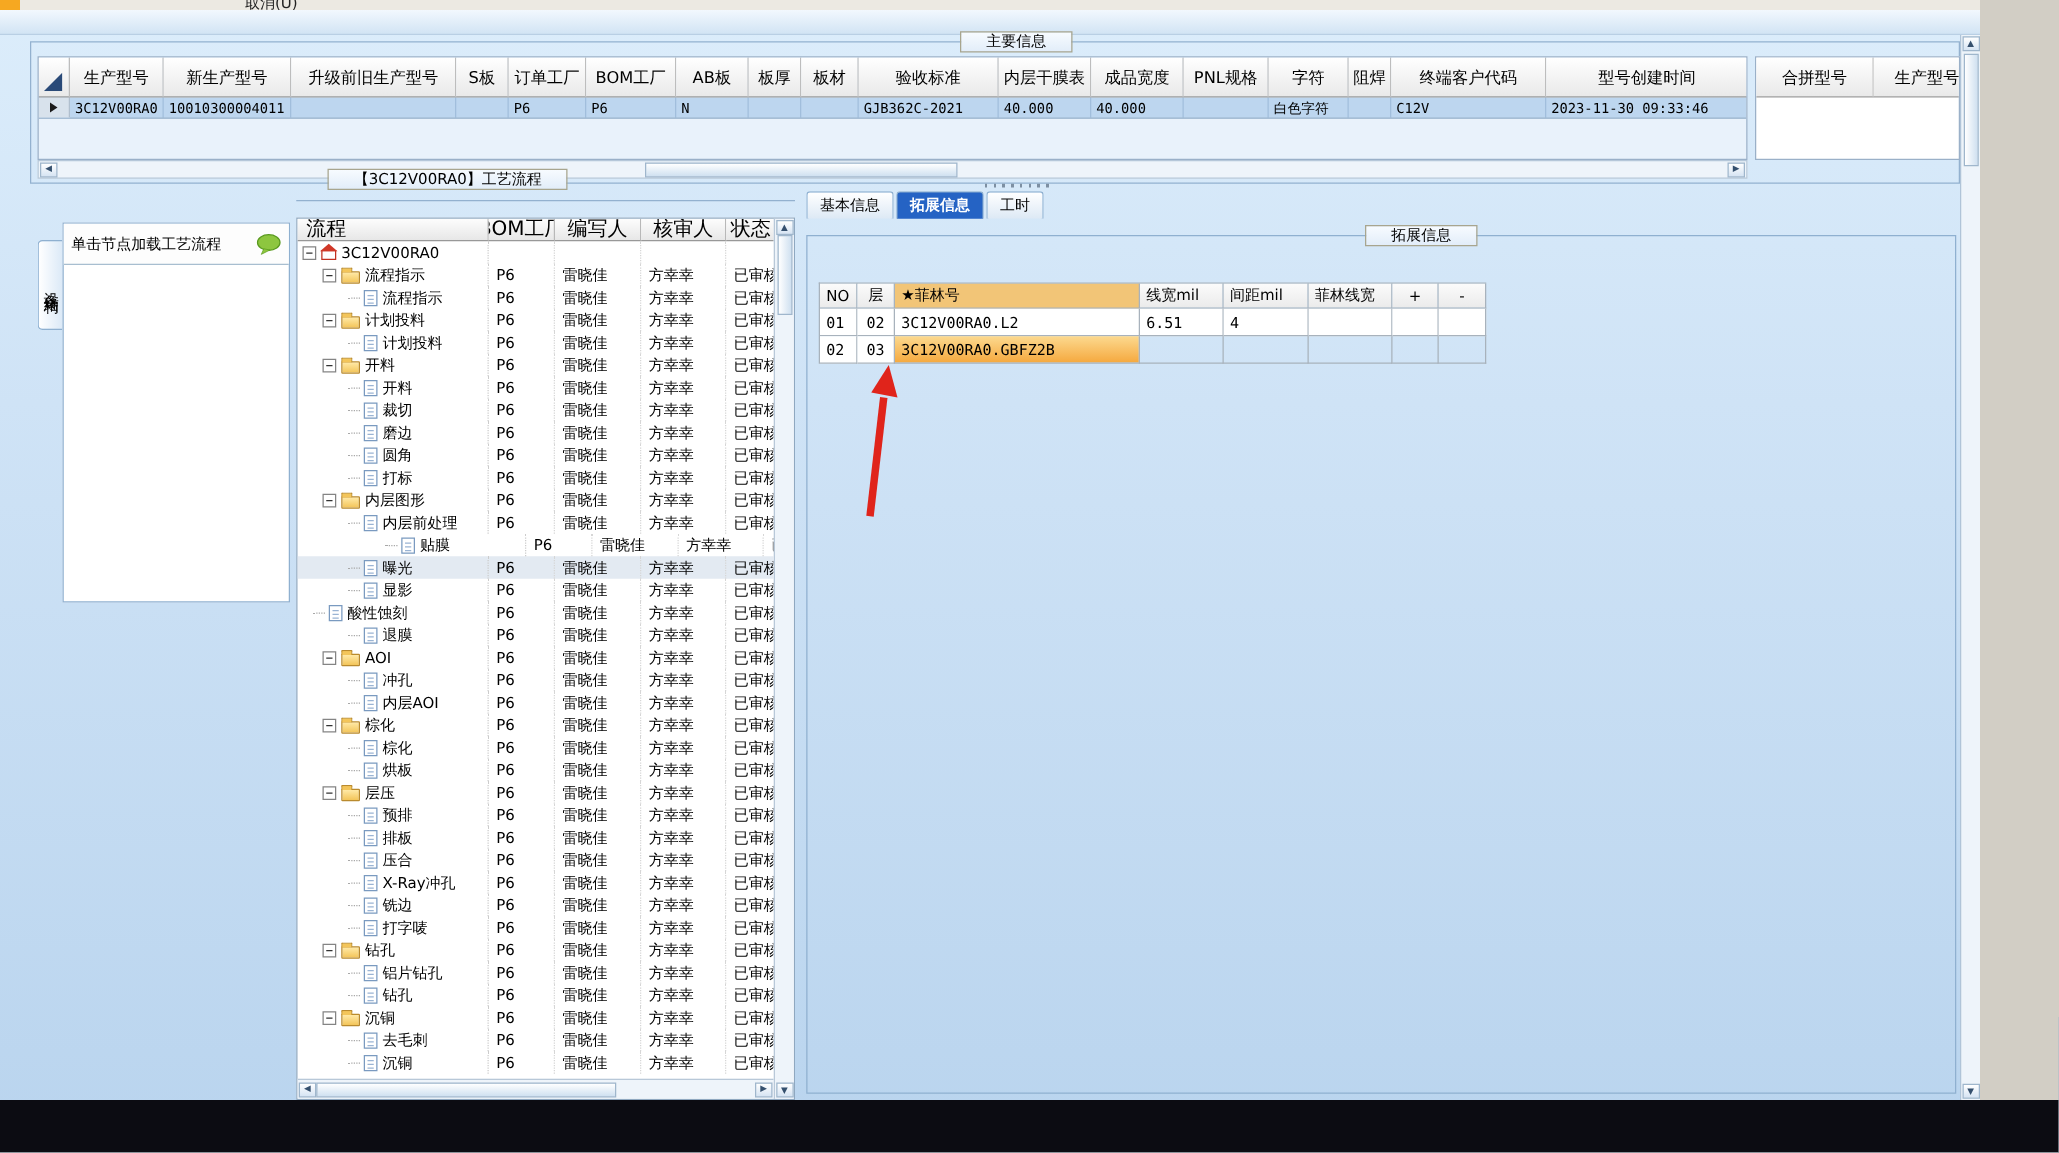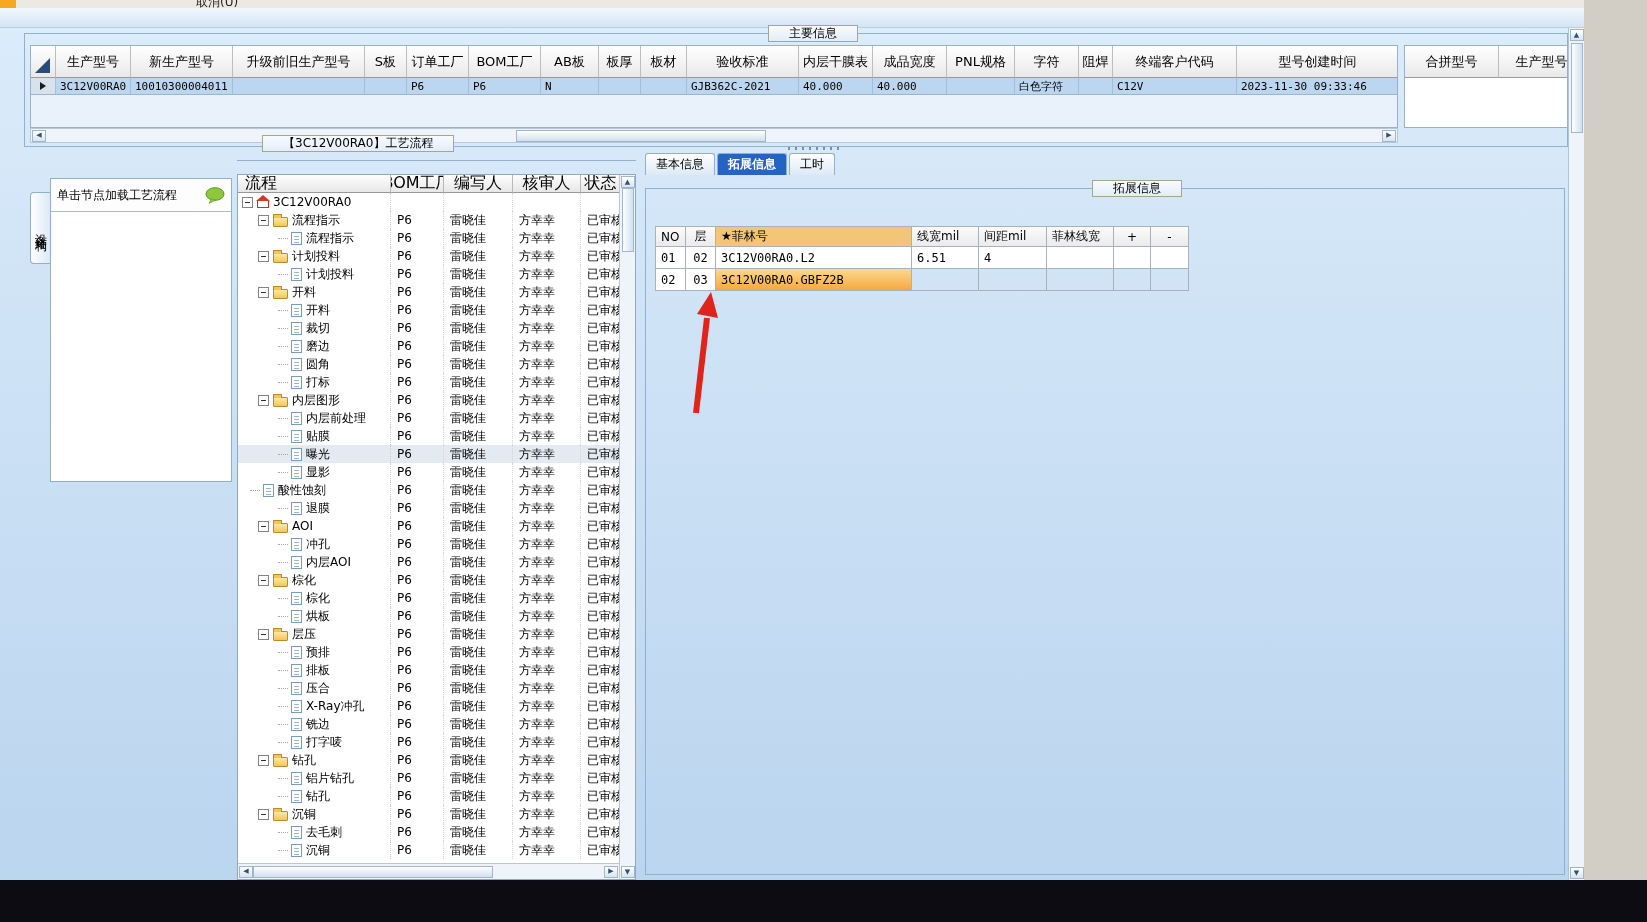--- a/index.html
+++ b/index.html
@@ -371,21 +371,21 @@
               <span class="stub"></span>
               <span class="doc-icon"></span>
               <span class="tree-label">内层前处理</span>
             </div>
             <div class="tree-datacell" style="width: 53px;">P6</div>
             <div class="tree-datacell" style="width: 69px;">雷晓佳</div>
             <div class="tree-datacell" style="width: 68px;">方幸幸</div>
             <div class="tree-datacell" style="width: 40px;">已审核</div>
           </div>
           <div class="tree-row">
-            <div class="tree-cell leaf" style="width: 153px;">
+            <div class="tree-cell leaf" style="width: 153px; margin-left: 30px;">
               <span class="stub"></span>
               <span class="doc-icon"></span>
               <span class="tree-label">贴膜</span>
             </div>
             <div class="tree-datacell" style="width: 53px;">P6</div>
             <div class="tree-datacell" style="width: 69px;">雷晓佳</div>
             <div class="tree-datacell" style="width: 68px;">方幸幸</div>
             <div class="tree-datacell" style="width: 40px;">已审核</div>
           </div>
           <div class="tree-row selected">

